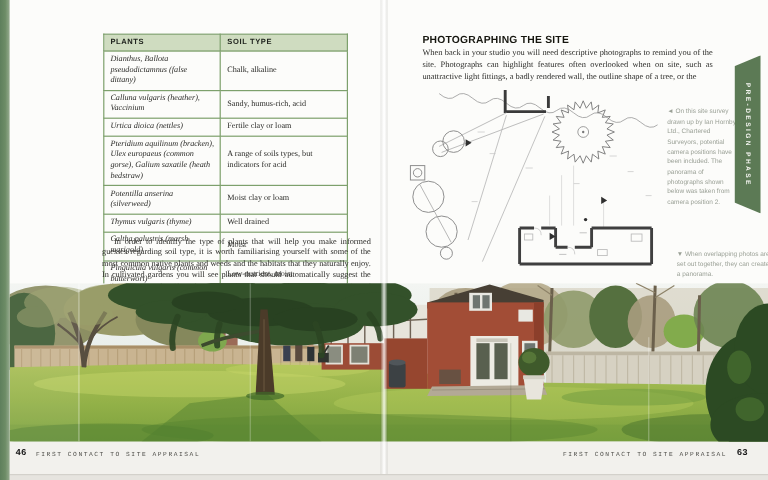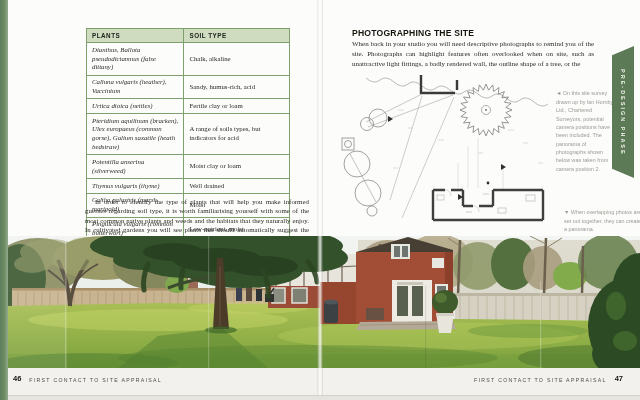--- a/index.html
+++ b/index.html
@@ -44,21 +44,21 @@
     background:var(--tab-bg,#5c7a55);
     clip-path:polygon(0 7%,100% 0,100% 100%,0 93%);
     display:flex;align-items:center;justify-content:center;
     writing-mode:vertical-rl;
     font-family:"Liberation Sans",sans-serif;font-size:5.5px;font-weight:bold;
     letter-spacing:2px;color:#f4f5f0;}
   .plan-svg{position:absolute;left:18px;top:68px;}
 
   
   .footer{position:absolute;top:374px;display:flex;align-items:flex-end;gap:8px;z-index:3;
-    font-family:Liberation Sans, sans-serif;}
+    font-family:Liberation Mono, monospace;}
   .footer .num{font-size:7.5px;font-weight:bold;color:#141414;}
   .footer .running{font-size:5.2px;letter-spacing:1.3px;color:#4d4d48;padding-top:1.5px;white-space:nowrap;}
   .footer-left{left:5px;}
   .footer-right{right:17px;}
 
   
   .panorama{position:absolute;left:8px;top:236px;width:632px;height:132px;z-index:5;}
 </style>
 </head>
 <body>
@@ -176,21 +176,21 @@
     </g>
   </svg>
 
   <p class="caption caption-survey">◄ On this site survey drawn up by Ian Hornby Ltd., Chartered Surveyors, potential camera positions have been included. The panorama of photographs shown below was taken from camera position 2.</p>
   <p class="caption caption-panorama">▼ When overlapping photos are set out together, they can create a panorama.</p>
 
   <div class="side-tab">PRE-DESIGN PHASE</div>
 
   <div class="footer footer-right">
     <span class="running">FIRST CONTACT TO SITE APPRAISAL</span>
-    <span class="num">47</span>
+    <span class="num">63</span>
   </div>
 </div>
 
 <svg class="panorama" viewBox="0 0 632 132" preserveAspectRatio="none">
   <defs>
     <linearGradient id="skyG" x1="0" y1="0" x2="0" y2="1">
       <stop offset="0" stop-color="#f3f5f2"></stop>
         <stop offset="1" stop-color="#dde6e2"></stop>
     </linearGradient>
     <linearGradient id="lawnG" x1="0" y1="0" x2="0" y2="1">

